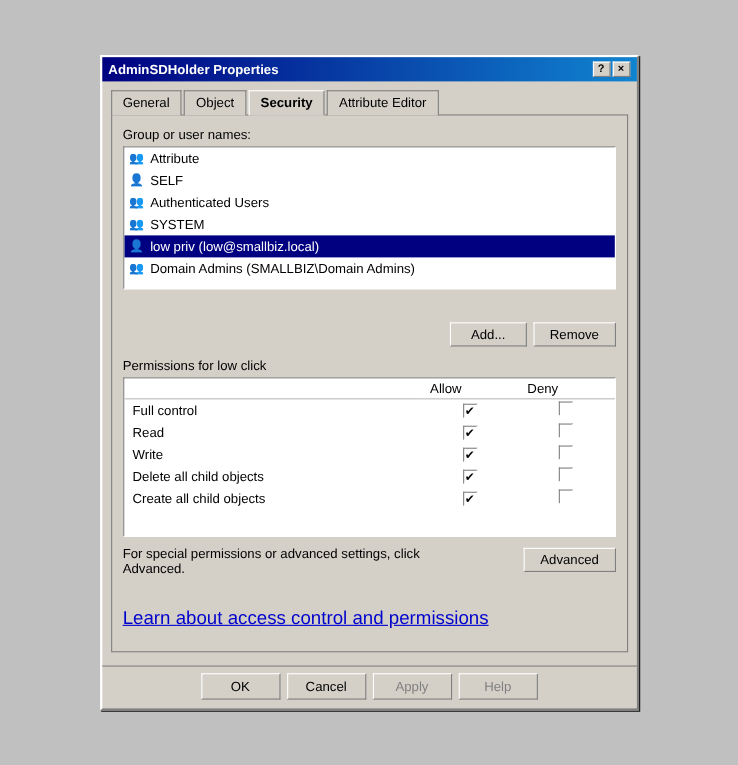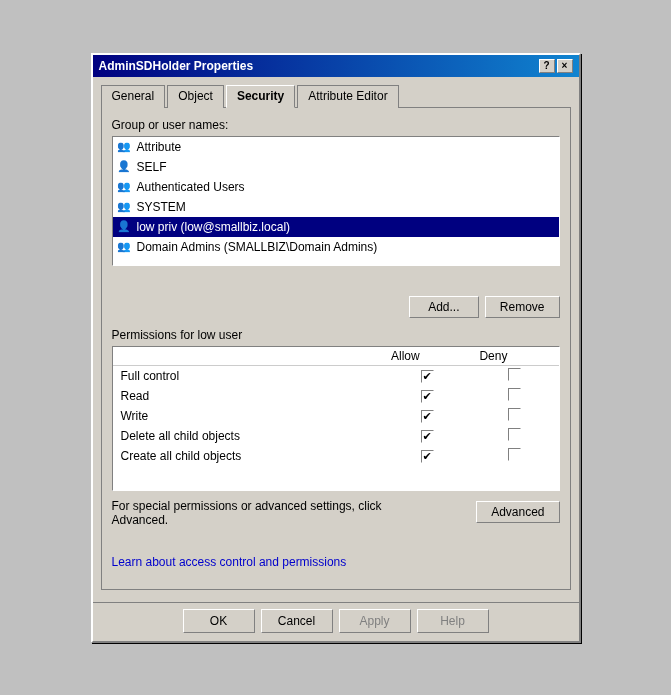--- a/index.html
+++ b/index.html
@@ -214,22 +214,23 @@
 
     .advanced-row {
       display: flex;
       align-items: flex-start;
       justify-content: space-between;
       margin-bottom: 20px;
     }
 
     .link-text {
       color: #0000cc;
-      cursor: pointer;
-      font-size: 12px;
+      text-decoration: underline;
+      cursor: pointer;
+      font-size: 17px;
       margin-bottom: 10px;
     }
 
     .bottom-buttons {
       display: flex;
       justify-content: center;
       gap: 6px;
       padding: 6px 8px 8px 8px;
       border-top: 1px solid #808080;
       margin-top: 4px;
@@ -301,21 +302,21 @@
           <span class="user-icon">👥</span>
           <span>Domain Admins (SMALLBIZ\Domain Admins)</span>
         </div>
       </div>
 
       <div class="btn-row">
         <button class="btn">Add...</button>
         <button class="btn">Remove</button>
       </div>
 
-      <div class="permissions-label">Permissions for low user</div>
+      <div class="permissions-label">Permissions for low click</div>
 
       <div class="permissions-table-wrapper">
         <table class="permissions-table">
           <thead>
             <tr>
               <th></th>
               <th>Allow</th>
               <th>Deny</th>
             </tr>
           </thead>

